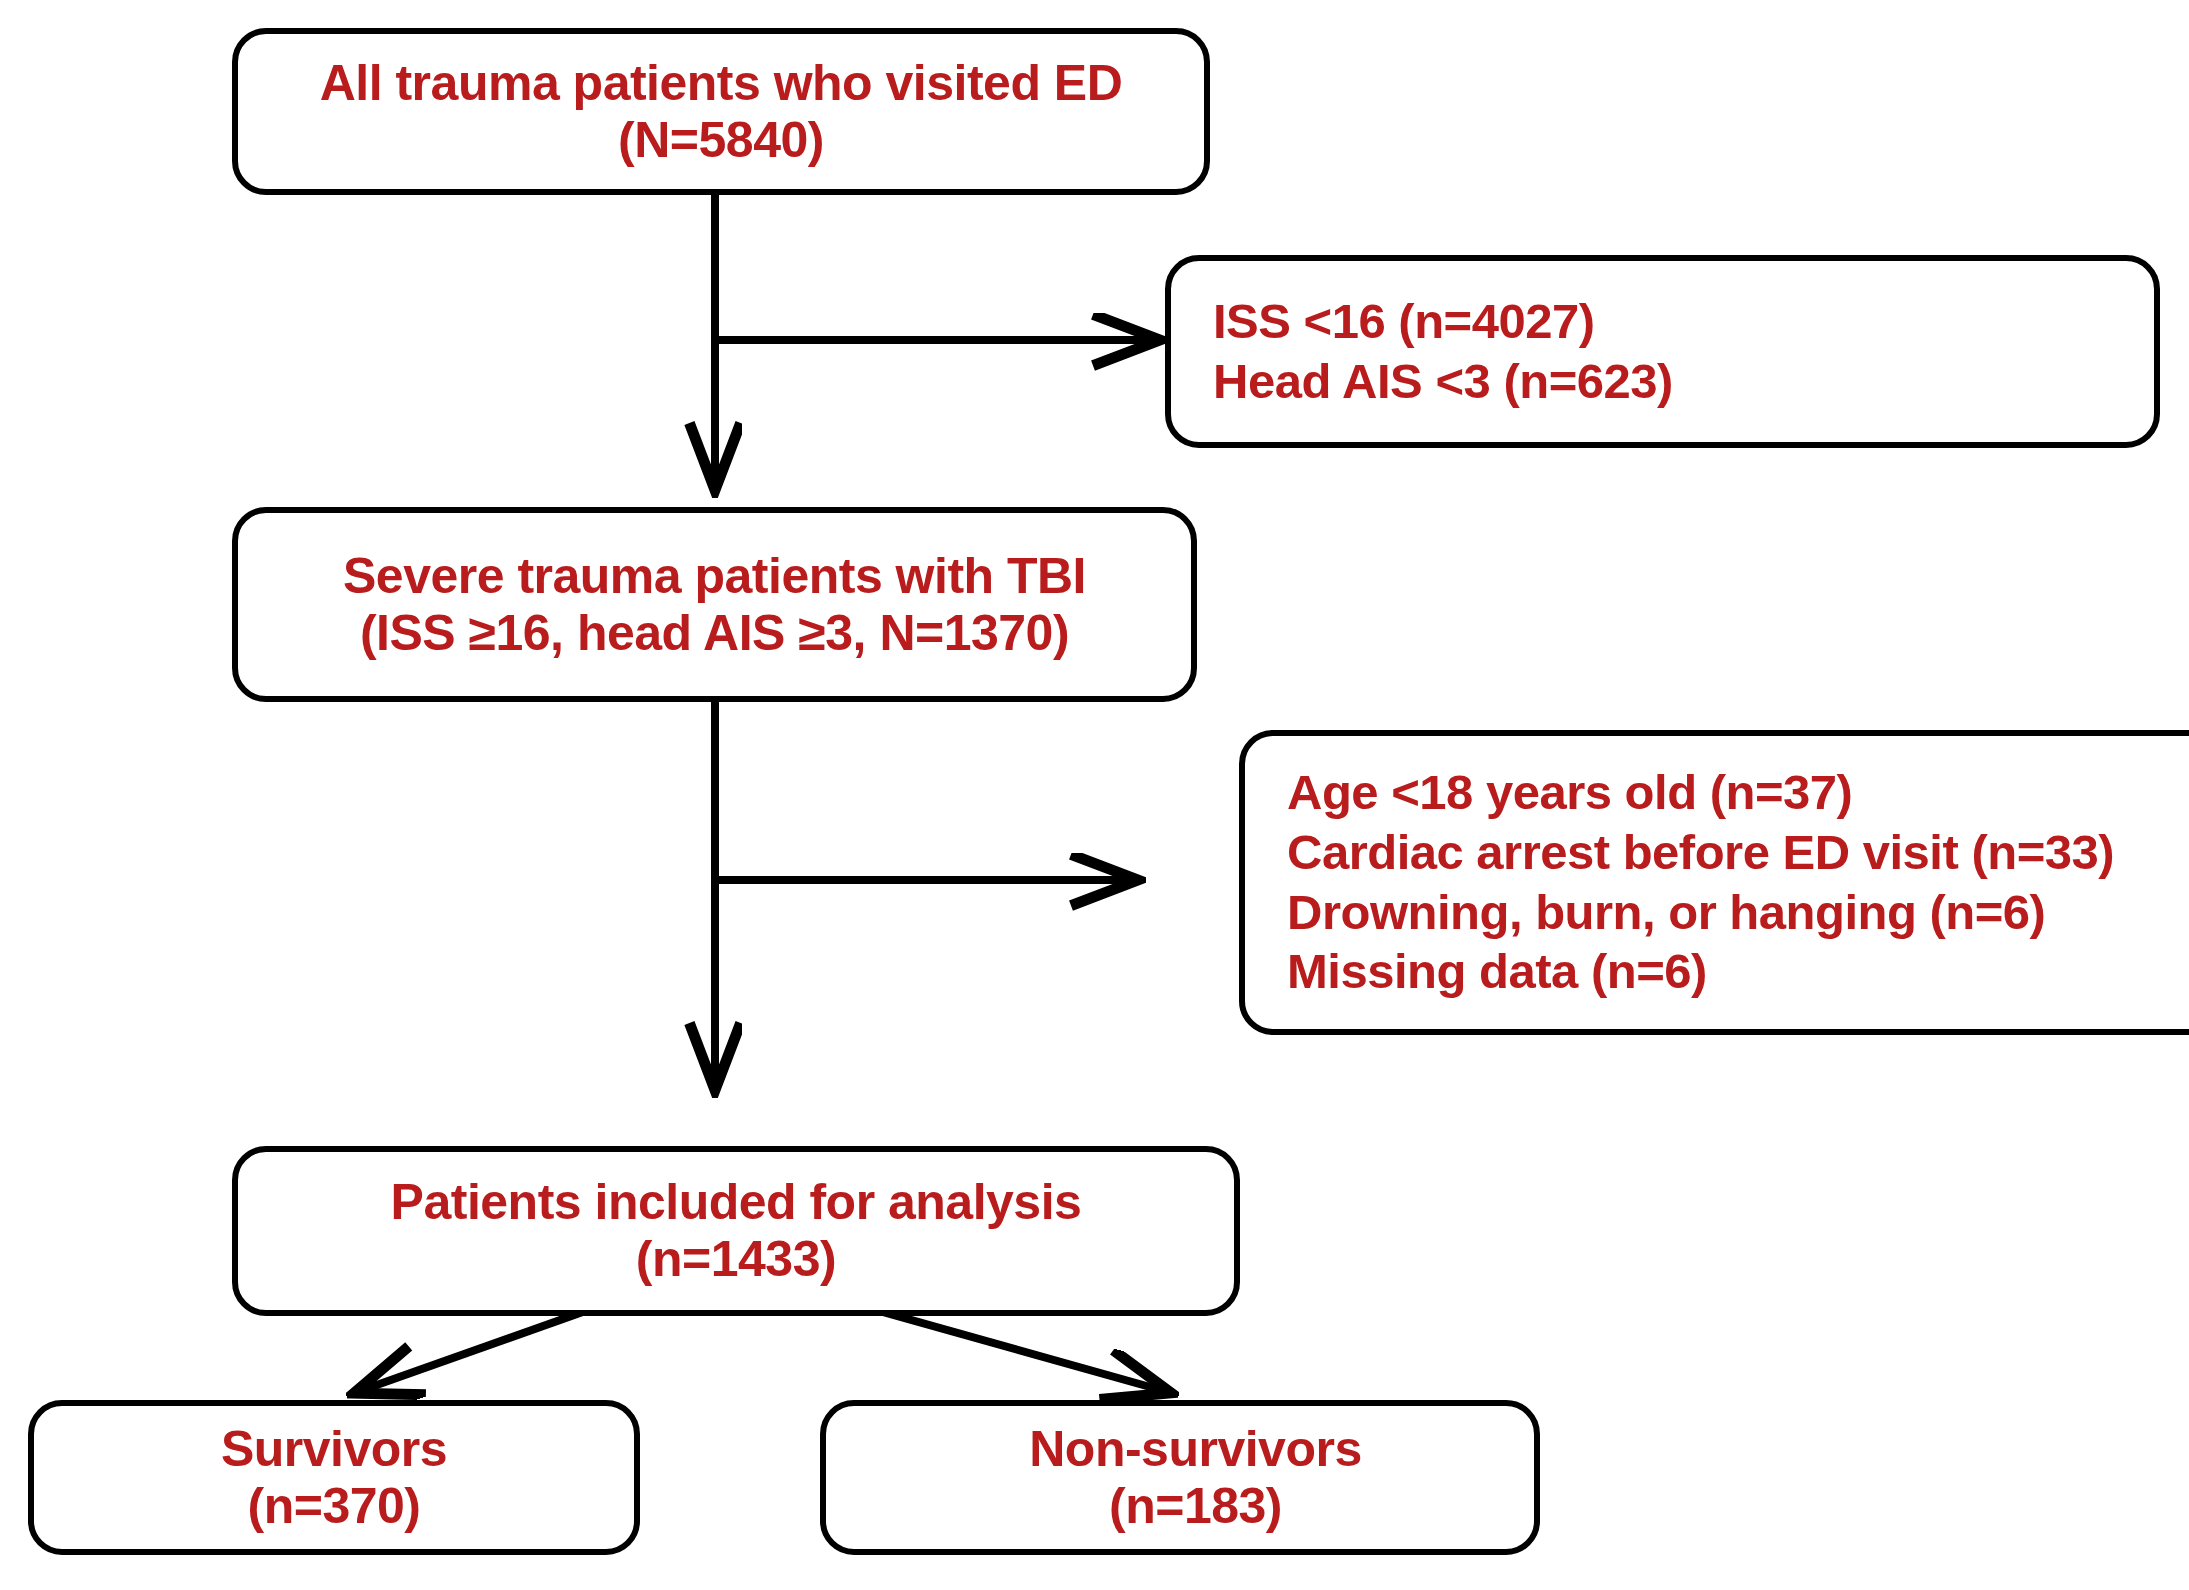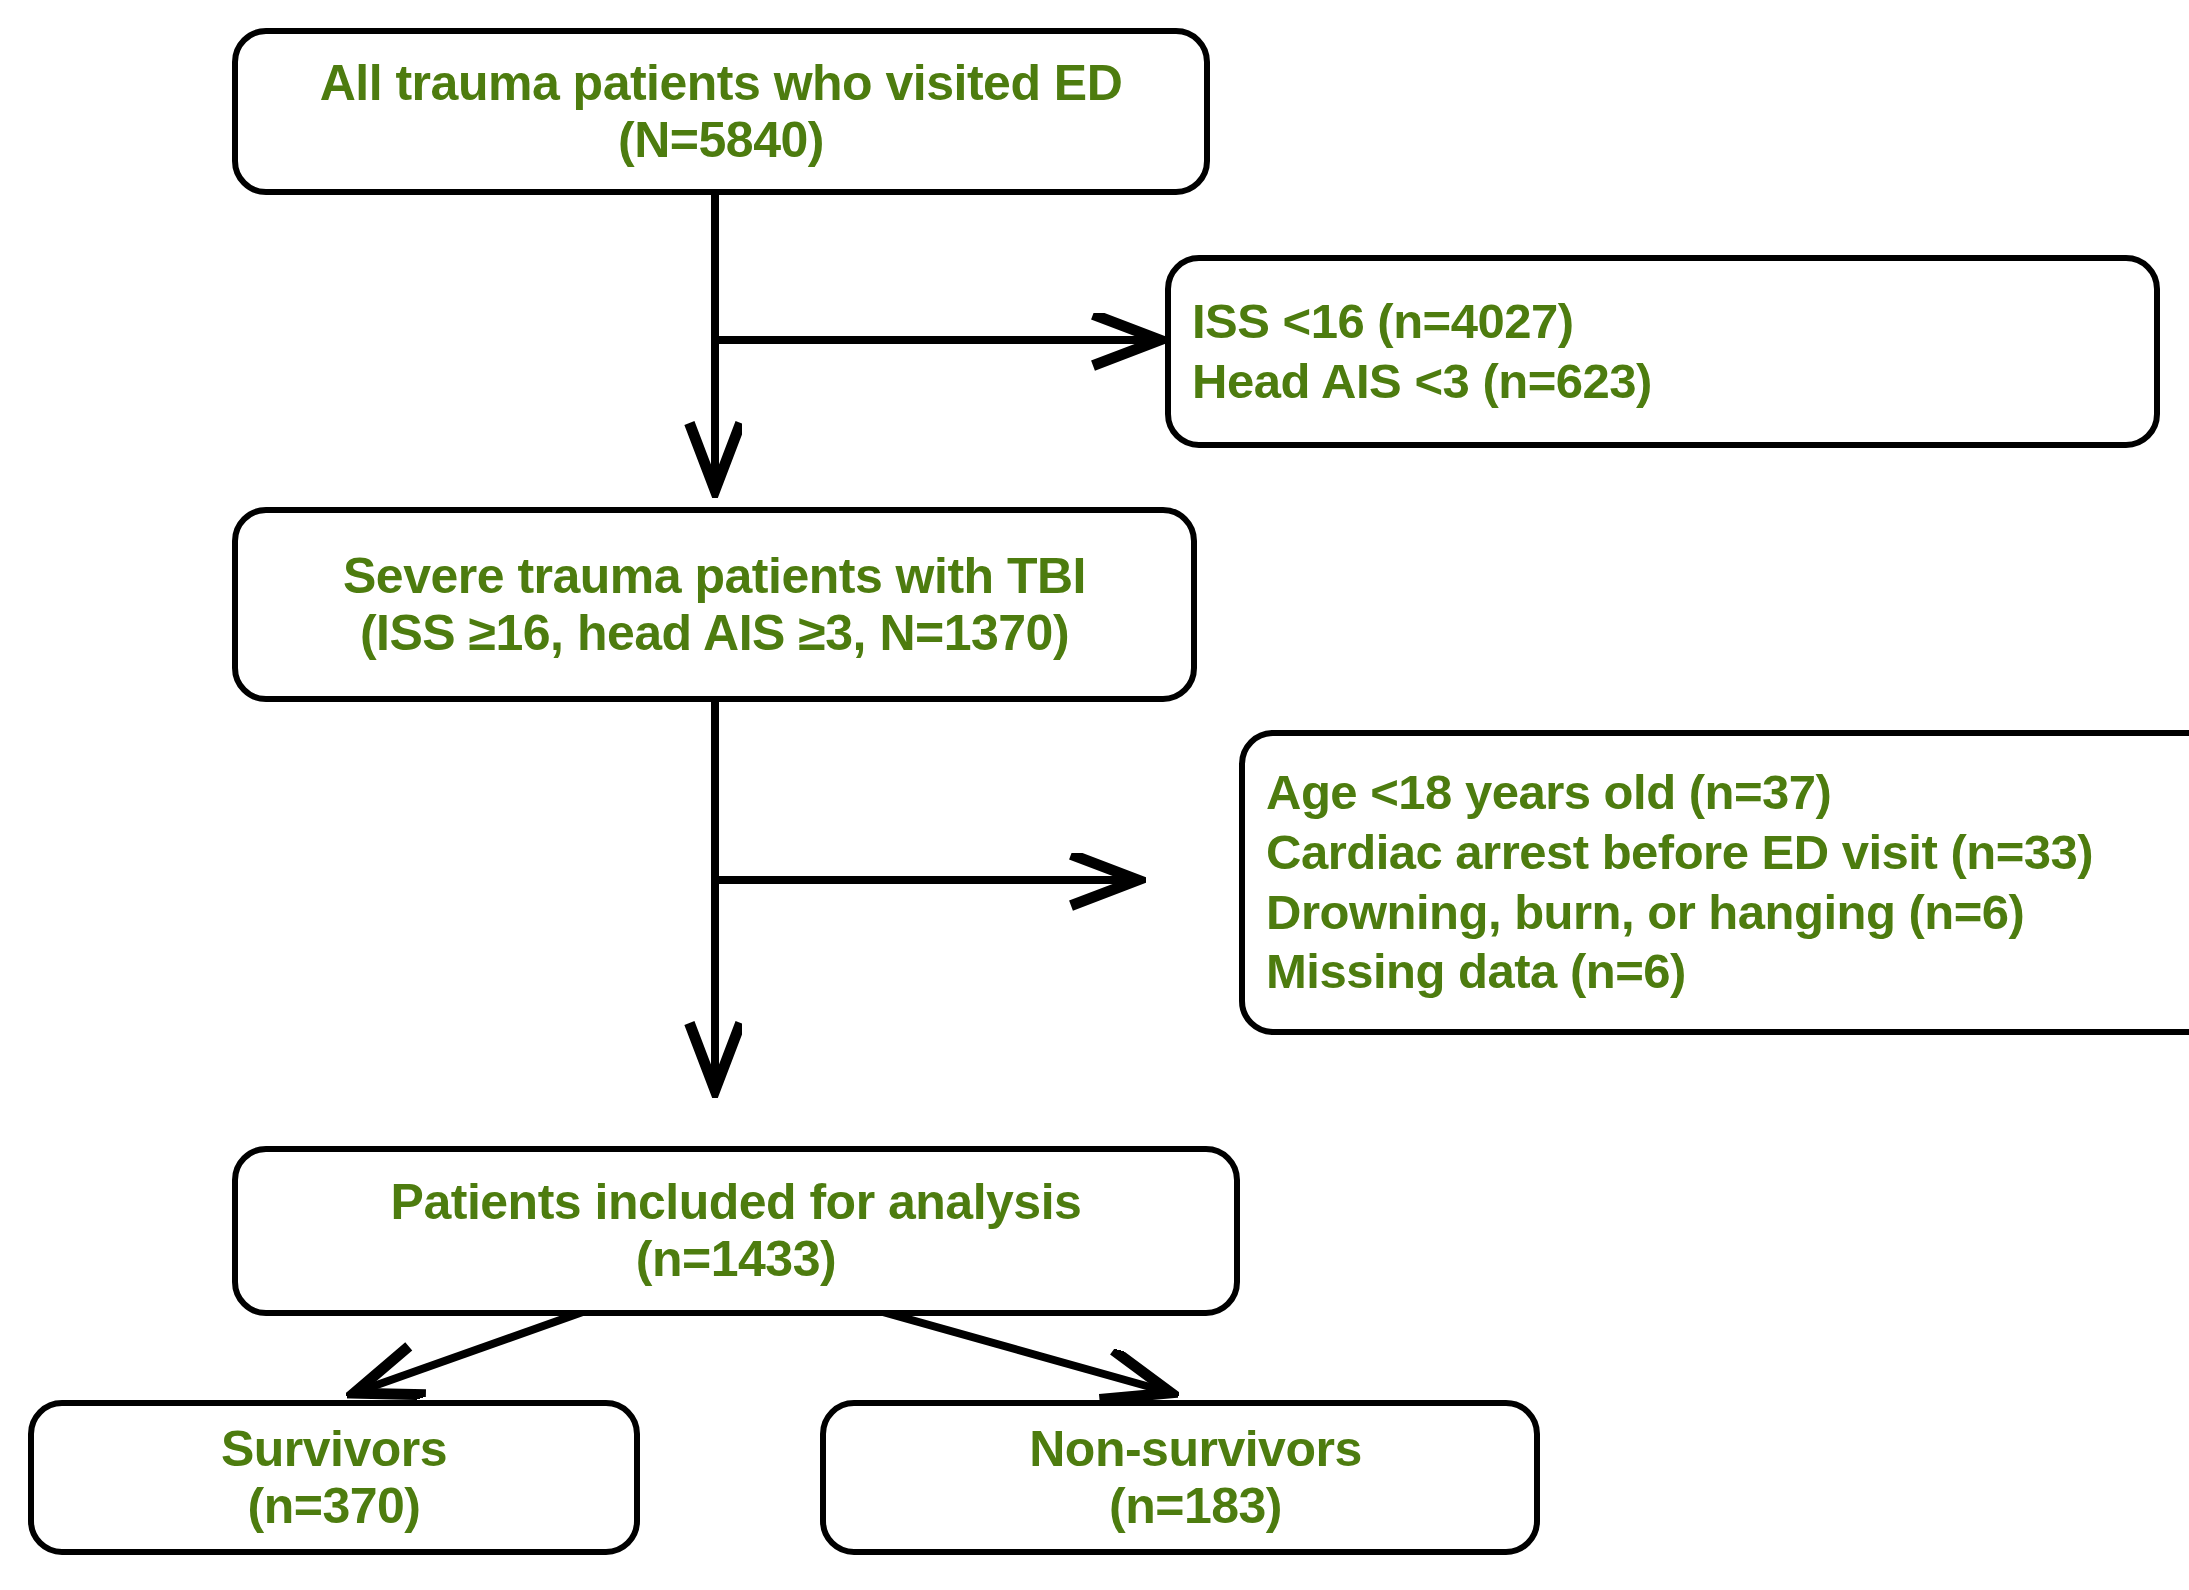--- a/index.html
+++ b/index.html
@@ -28,24 +28,24 @@
     box-sizing: border-box;
     background: #ffffff;
     border: 6px solid #000000;
     border-radius: 34px;
     display: flex;
     flex-direction: column;
     justify-content: center;
     z-index: 2;
   }
   .node.centered { align-items: center; text-align: center; }
-  .node.lefted   { align-items: flex-start; text-align: left; padding-left: 21px; }
+  .node.lefted   { align-items: flex-start; text-align: left; padding-left: 42px; }
   .line {
     font-weight: bold;
-    color: #4d7c0f;
+    color: #b91c1c;
     font-size: 50px;
     line-height: 1.14;
     letter-spacing: -0.5px;
     white-space: nowrap;
   }
   .node.lefted .line { font-size: 49px; line-height: 1.22; }
 
   
   #node-all-trauma      { left: 232px;  top: 28px;   width: 978px;  height: 167px; }
   #node-exclusion-one   { left: 1165px; top: 255px;  width: 995px;  height: 193px; }

